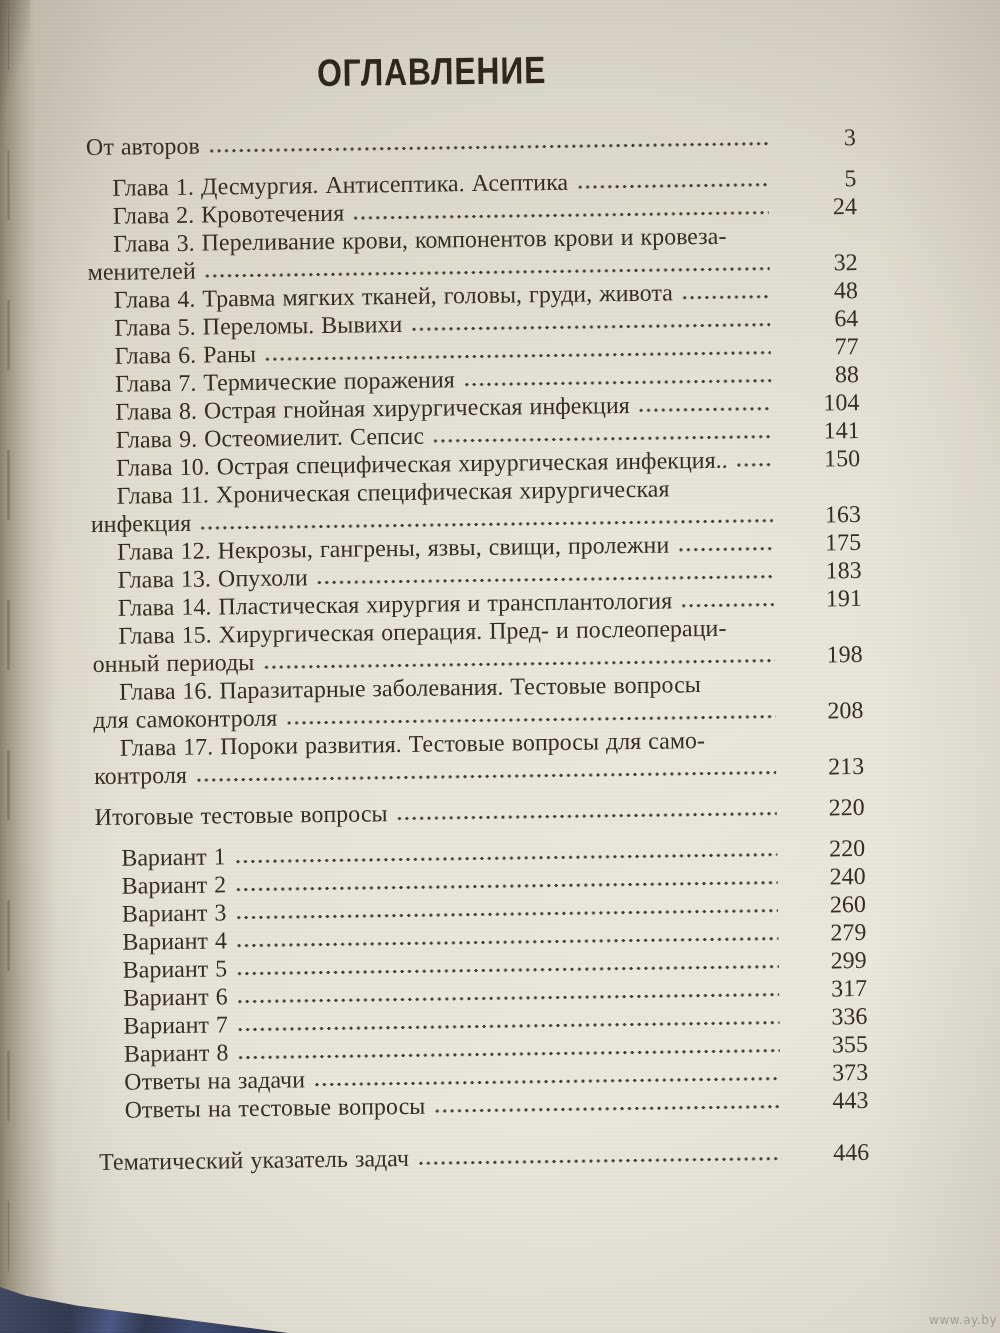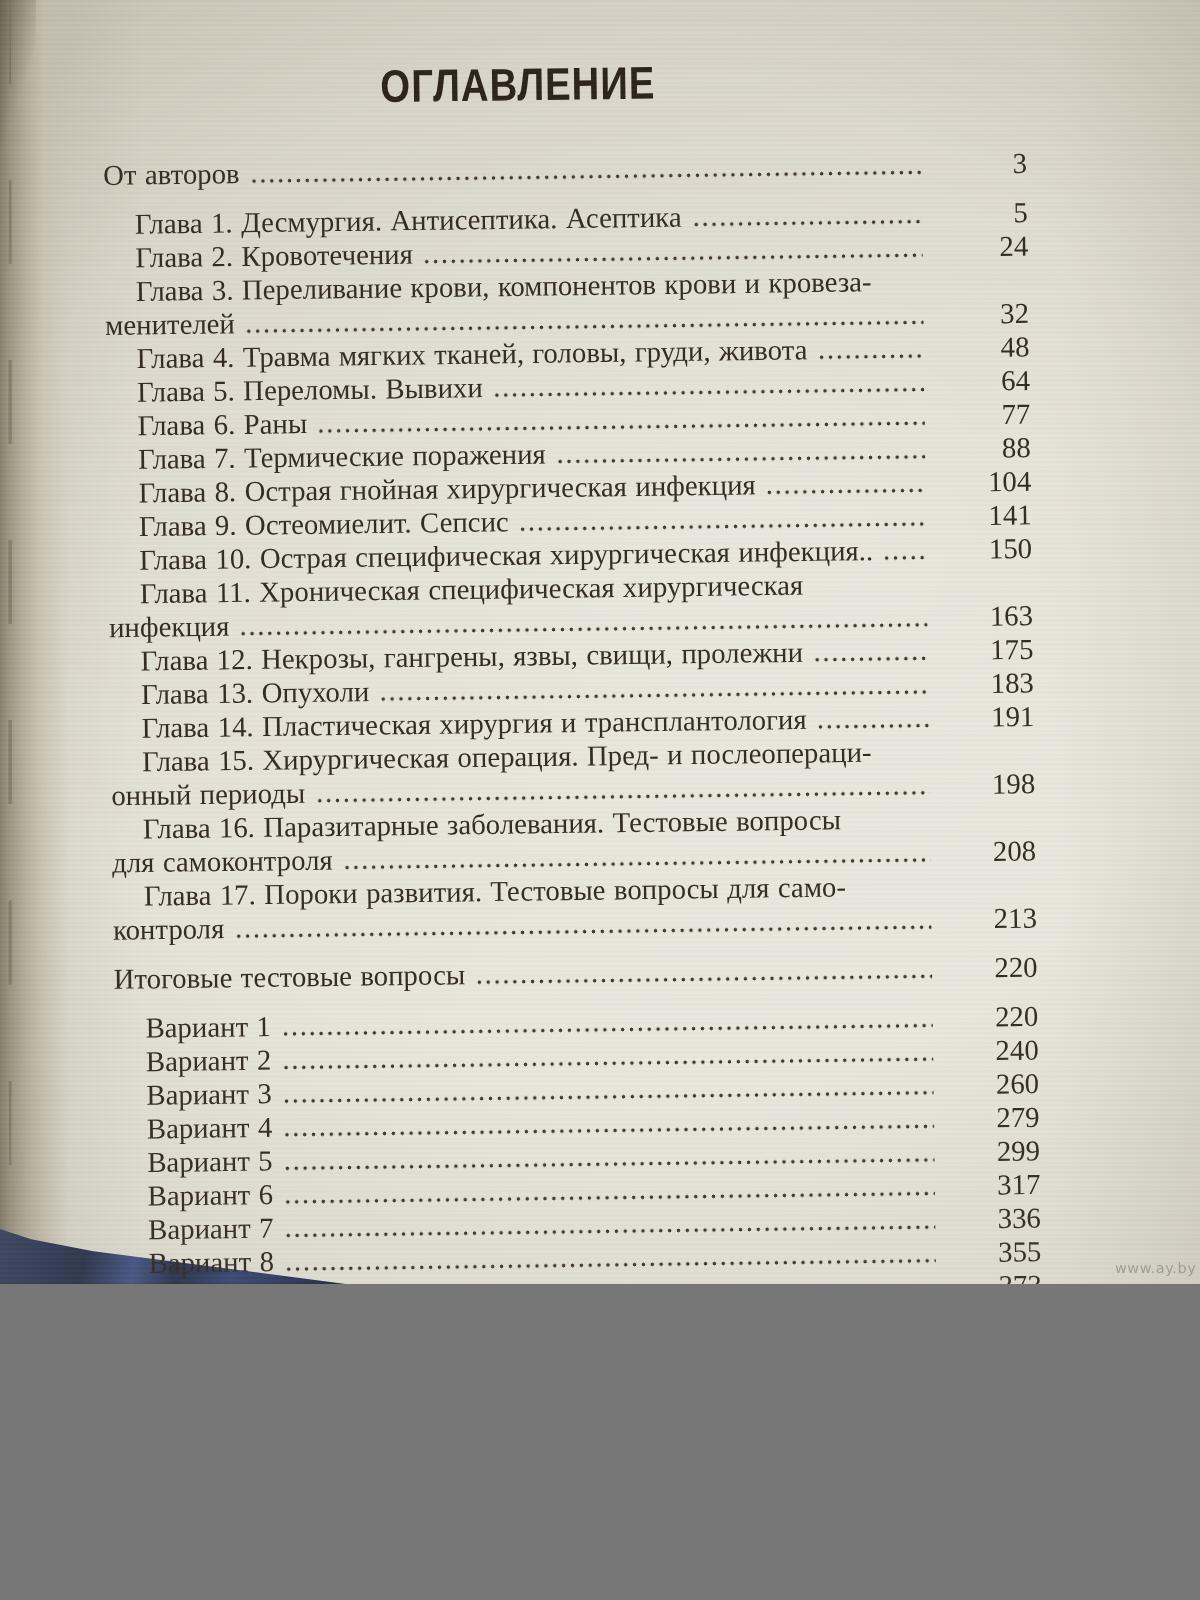--- a/index.html
+++ b/index.html
@@ -1,17 +1,17 @@
 <!DOCTYPE html>
 <html><head>
 <meta charset="utf-8">
 <style>
   html,body{margin:0;padding:0;background:#777;}
   .photo{
-    position:relative;width:1000px;height:1070px;overflow:hidden;
+    position:relative;width:1000px;height:1333px;overflow:hidden;
     background:
       radial-gradient(140% 100% at 60% 42%, rgba(255,255,255,0.30), rgba(255,255,255,0) 55%),
       linear-gradient(168deg,#d0ccbe 0%,#d8d4c6 22%,#e0dccf 45%,#e6e3d8 72%,#ece9e0 100%);
     font-family:"Liberation Serif","DejaVu Serif",serif;color:#352c21;
   }
   .page-edge{
     position:absolute;left:0;top:0;width:58px;height:100%;
     background:linear-gradient(90deg,#8e8773 0%,#a59e8a 12%,#c2bcaa 38%,#d4cfc0 62%,rgba(212,207,192,0) 100%);
   }
   .page-edge::before{

